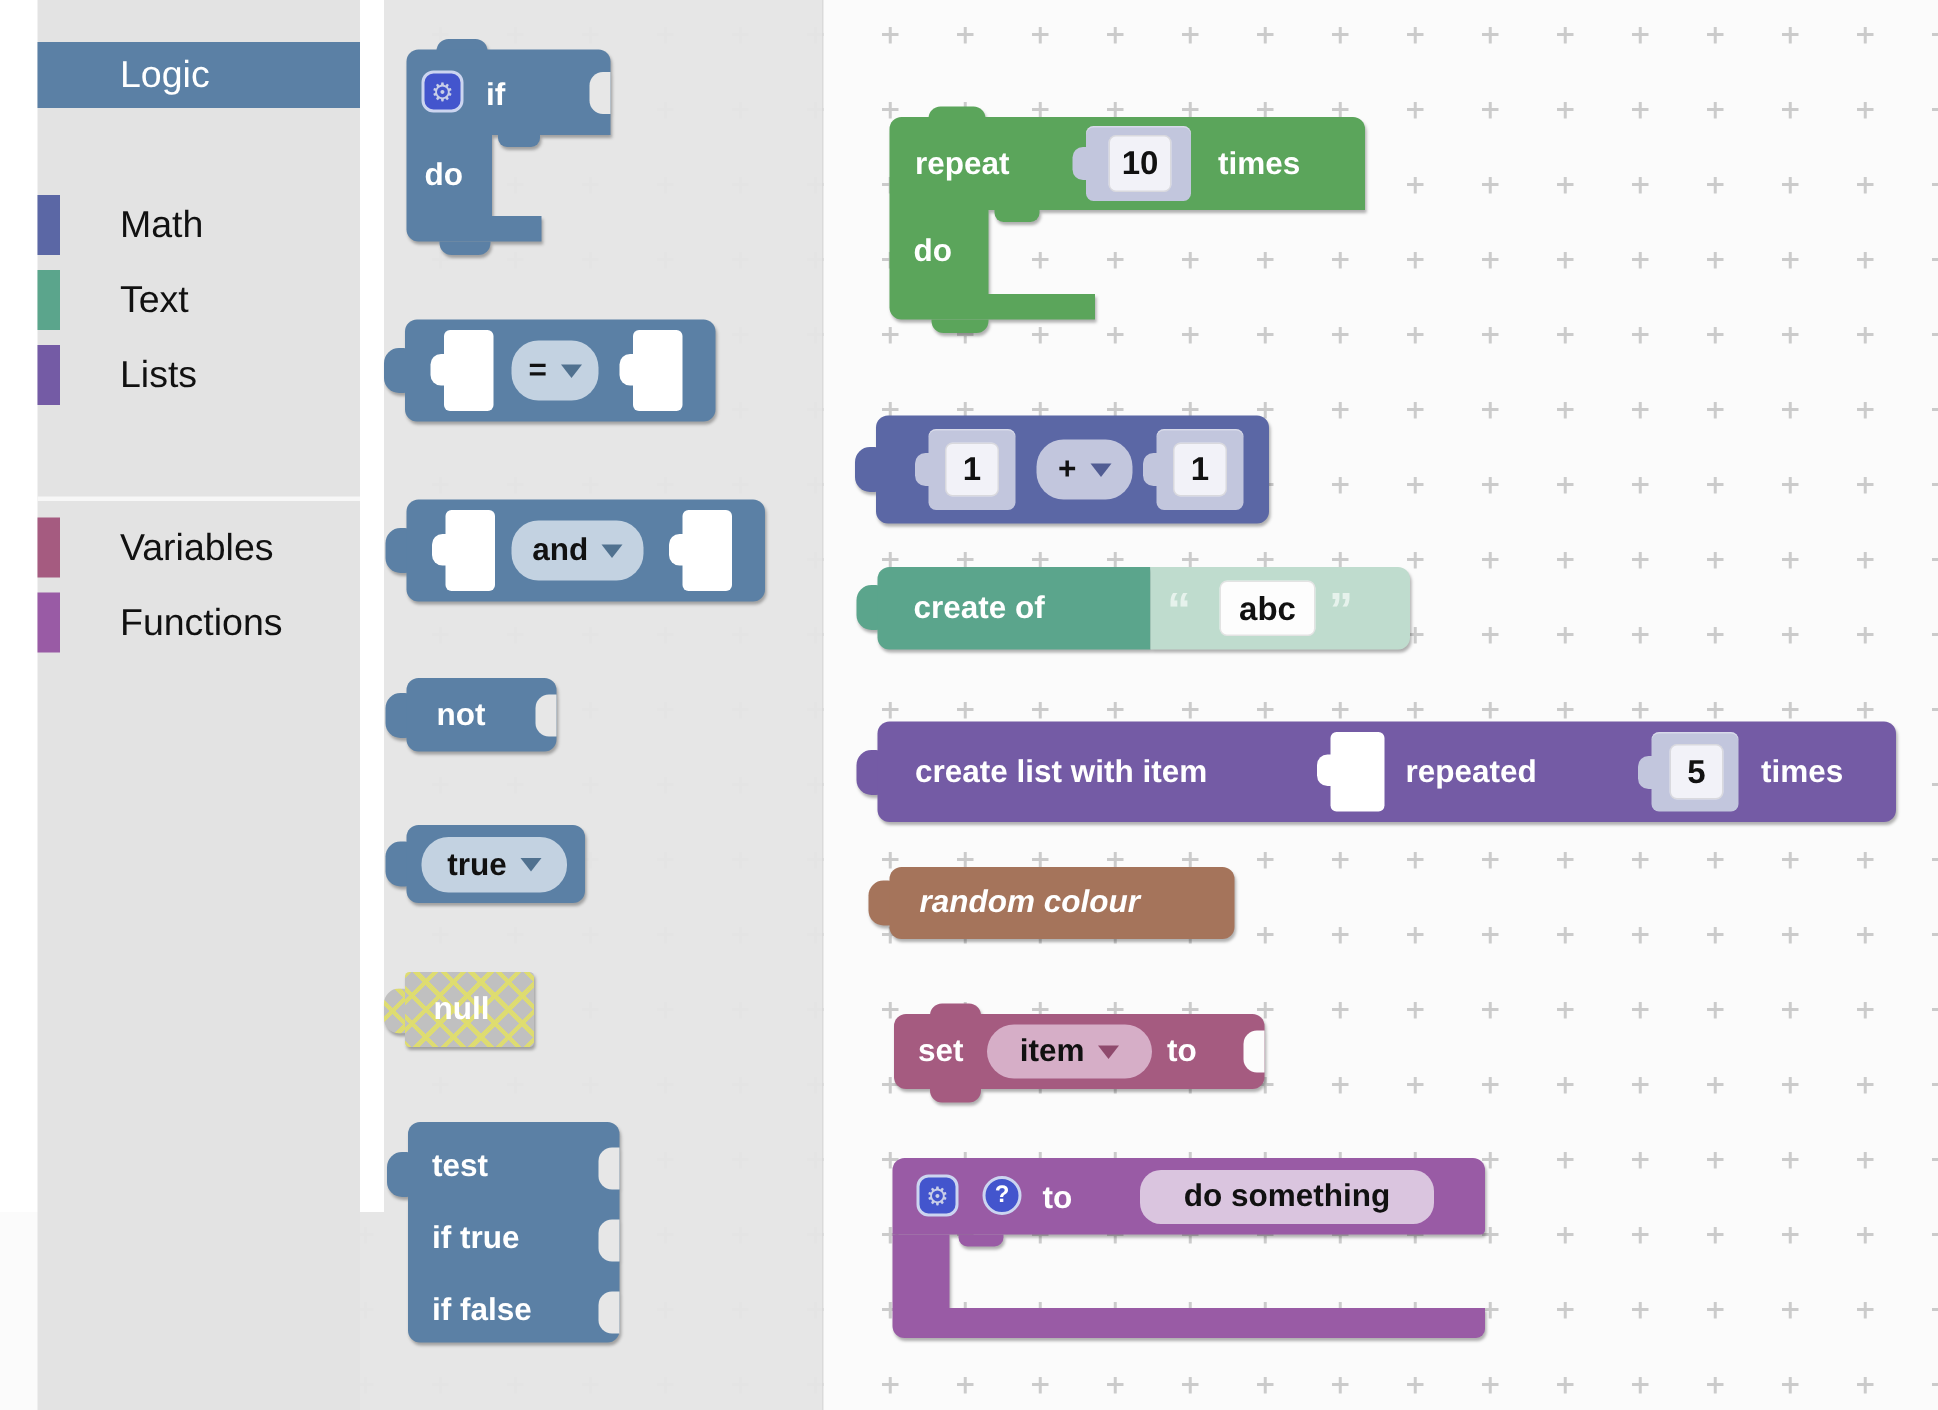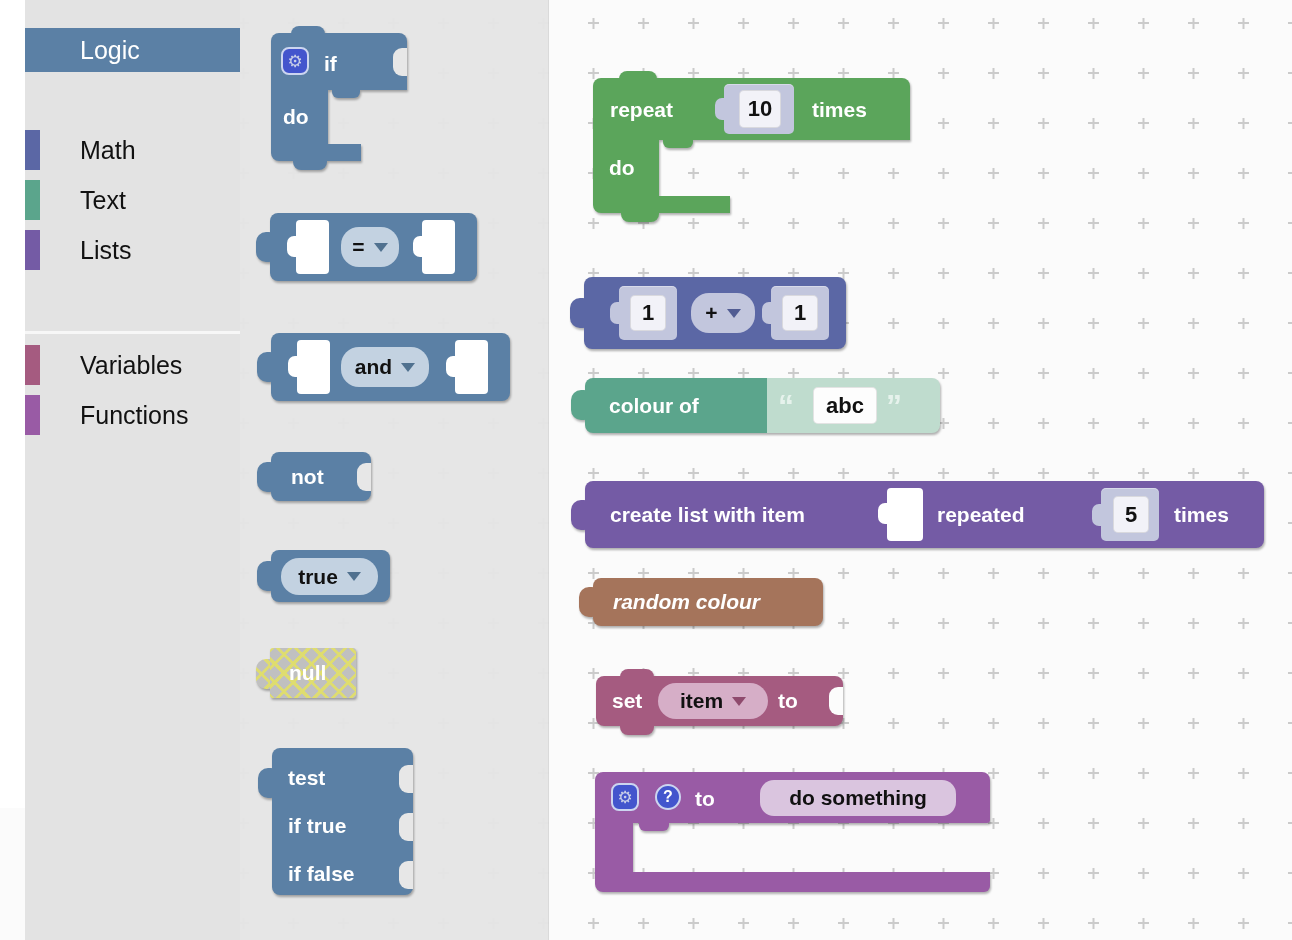--- a/index.html
+++ b/index.html
@@ -1,20 +1,20 @@
 <!DOCTYPE html>
 <html><head>
 <meta charset="utf-8">
 <style>
   html,body{margin:0;padding:0;}
   body{width:1292px;height:940px;position:relative;overflow:hidden;background:#fbfbfb;
        font-family:"Liberation Sans",sans-serif;}
   .abs{position:absolute;}
   
-  #toolbox{left:0;top:0;width:240px;height:808px;background:#ffffff;z-index:3;}
+  #toolbox{left:0;top:0;width:240px;height:808px;background:#ffffff;z-index:3;padding-left:16px;}
   #toolbox-col{position:absolute;left:25px;top:0;width:215px;height:940px;background:#e3e3e3;}
   .cat-row{position:absolute;left:0;width:215px;height:44px;display:flex;align-items:center;cursor:pointer;}
   .cat-chip{position:absolute;left:0;top:2px;width:15px;height:40px;}
   .cat-lbl{position:absolute;left:55px;font-size:25px;color:#111;line-height:44px;white-space:nowrap;}
   .cat-selected .cat-lbl{color:#fff;}
   .toolbox-sep{position:absolute;left:0;width:215px;height:3px;background:#f7f7f7;}
   
   #flyout{left:240px;top:0;width:308px;height:940px;background:rgba(229,229,229,0.95);z-index:1;
           border-right:1px solid rgba(0,0,0,0.05);}
   
@@ -212,21 +212,21 @@
     <span class="arr arr-math"></span>
   </div>
   <div class="shadow-tab f-math" style="left:178px;top:25px;"></div>
   <div class="shadow-tile f-math" style="left:187px;top:9px;width:58px;height:54px;"></div>
   <div class="white-field" style="left:198px;top:18px;width:36px;height:36px;">1</div>
 </div>
 
 <div class="block" style="left:585px;top:378px;width:358px;height:55px;">
   <div class="part tab-l c-text" style="left:-14px;top:12px;"></div>
   <div class="part c-text" style="left:0;top:0;width:182px;height:55px;border-radius:8px 0 0 8px;"></div>
-  <span class="lbl" style="left:24px;top:17px;">colour of</span>
+  <span class="lbl" style="left:24px;top:17px;">create of</span>
   <div class="part f-text" style="left:182px;top:0;width:173px;height:55px;border-radius:0 8px 8px 0;"></div>
   <span class="quote" style="left:193px;top:12px;">“</span>
   <div class="white-field" style="left:228px;top:9px;width:64px;height:37px;background:#fdfdfd;">abc</div>
   <span class="quote" style="left:301px;top:12px;">”</span>
 </div>
 
 <div class="block" style="left:585px;top:481px;width:682px;height:67px;">
   <div class="part tab-l c-lists" style="left:-14px;top:19px;"></div>
   <div class="part c-lists r8" style="left:0;top:0;width:679px;height:67px;"></div>
   <span class="lbl" style="left:25px;top:23px;">create list with item</span>

